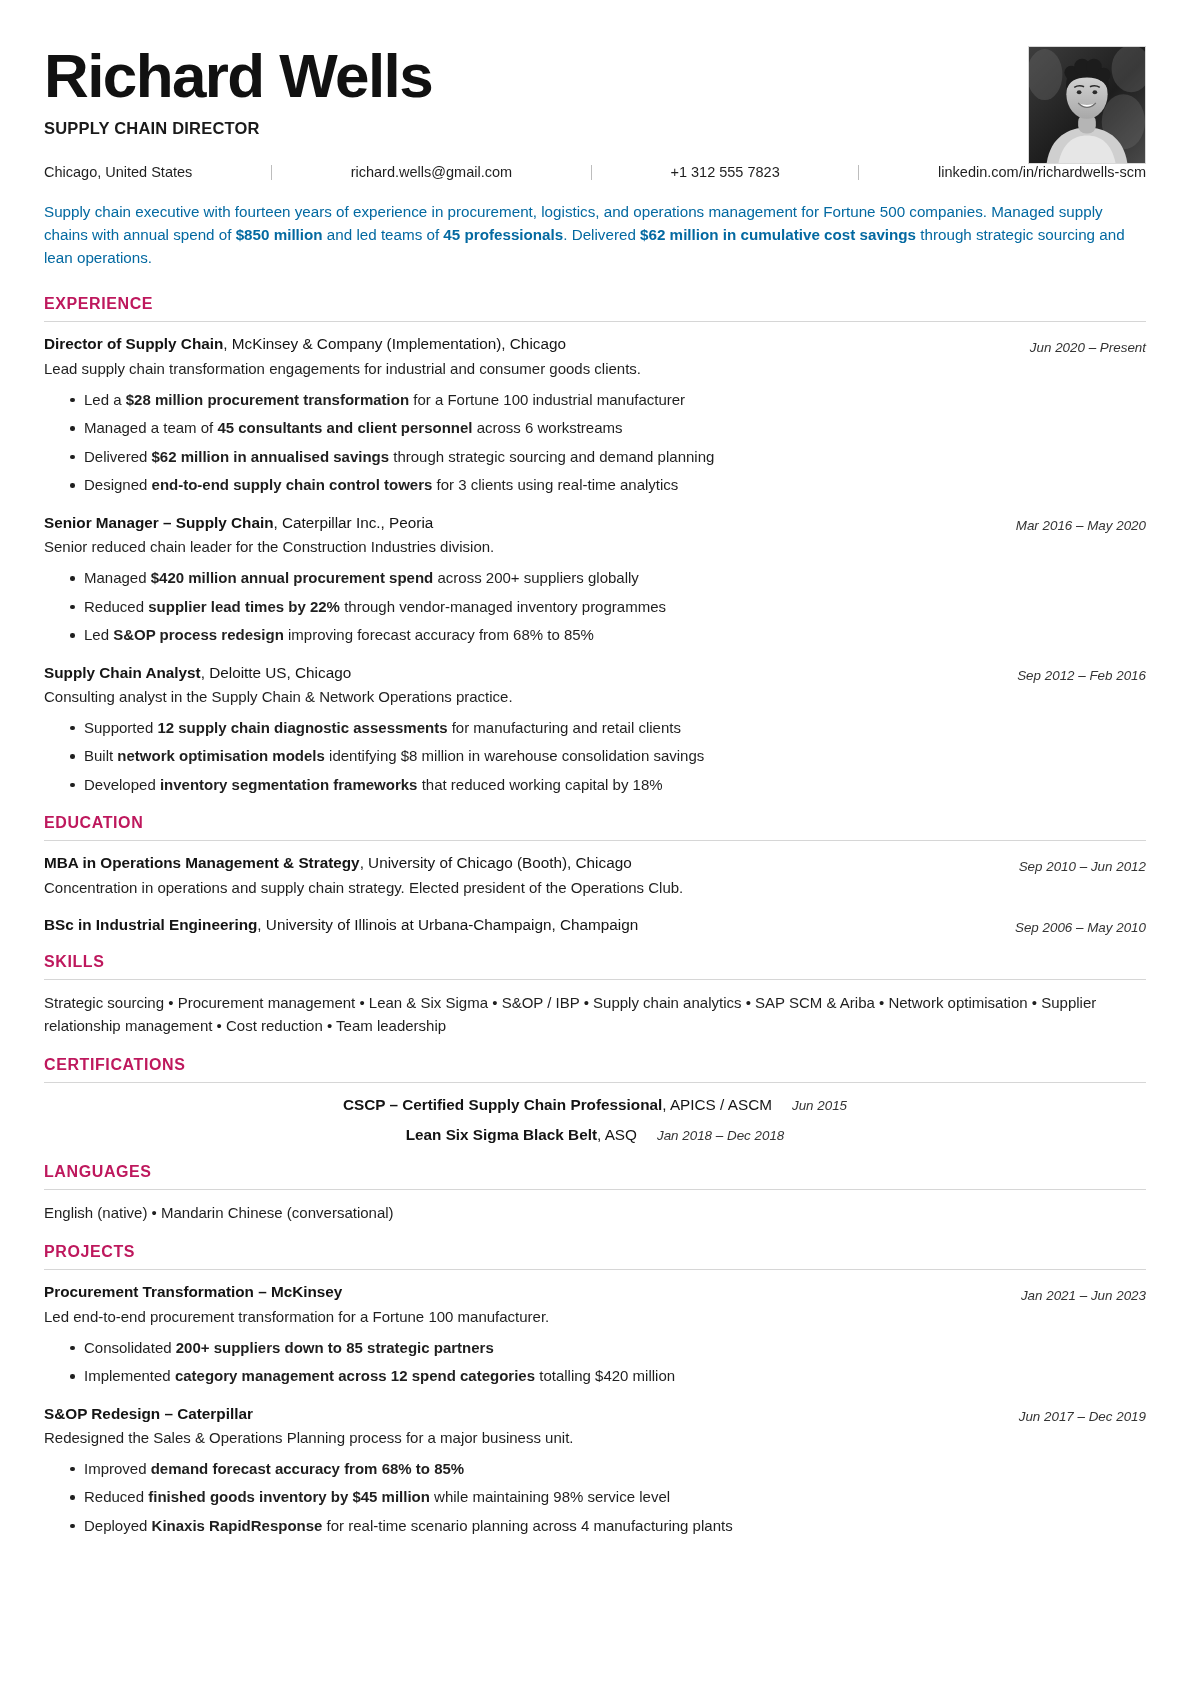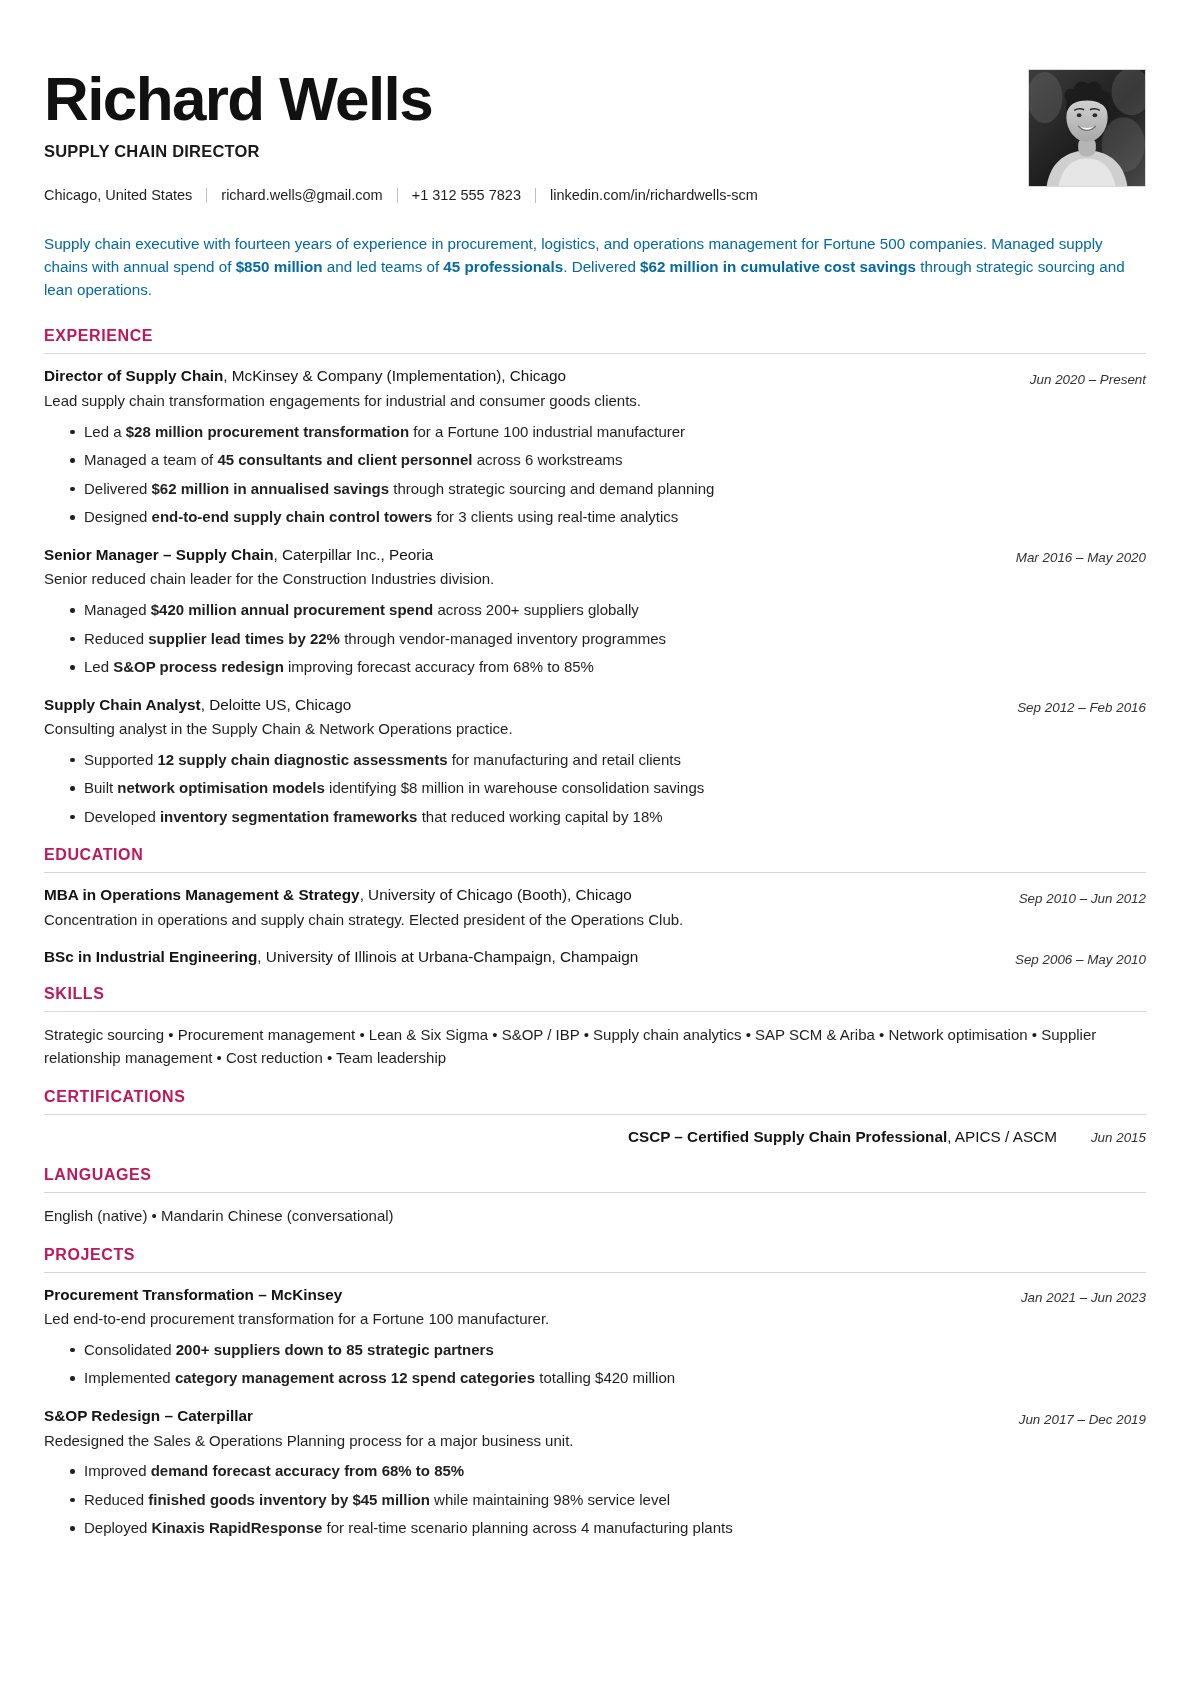--- a/index.html
+++ b/index.html
@@ -21,21 +21,20 @@
     padding: 42px 44px 40px 44px;
     background: #ffffff;
     position: relative;
   }
 
   
   .header {
     display: flex;
     align-items: flex-start;
     justify-content: space-between;
-    margin-top: 23px;
   }
   .header-left { flex: 1 1 auto; padding-top: 2px; }
   .name {
     font-size: 62px;
     line-height: 1.02;
     font-weight: 700;
     letter-spacing: -1.6px;
     margin: 0 0 12px 0;
     color: #111111;
   }
@@ -58,21 +57,22 @@
   }
   .photo svg { display: block; width: 100%; height: 100%; }
 
   
   .contact {
     display: flex;
     align-items: center;
     flex-wrap: wrap;
     font-size: 14.5px;
     color: #1f1f1f;
-    margin-bottom: 29px;
+    margin-bottom: 20px;
+    justify-content: space-between;
   }
   .contact .sep {
     display: inline-block;
     width: 1px;
     height: 15px;
     background: #bdbdbd;
     margin: 0 14px;
   }
 
   
@@ -160,22 +160,22 @@
   .plain-text {
     font-size: 15px;
     line-height: 1.52;
     color: #1f1f1f;
     margin-bottom: 6px;
     max-width: 1100px;
   }
   .cert-row {
     display: flex;
     align-items: baseline;
-    justify-content: flex-end;
-    gap: 34px;
+    justify-content: center;
+    gap: 20px;
     margin-bottom: 9px;
   }
   .cert-row:last-child { margin-bottom: 2px; }
 </style>
 </head>
 <body>
 
 <div class="page">
 
   <div class="header">
@@ -314,20 +314,24 @@
   </div>
 
   <div class="section">
     <div class="section-title">CERTIFICATIONS</div>
     <div class="rule"></div>
 
     <div class="cert-row">
       <div class="entry-title"><b>CSCP – Certified Supply Chain Professional</b><span>, APICS / ASCM</span></div>
       <div class="entry-date">Jun 2015</div>
     </div>
+    <div class="cert-row">
+      <div class="entry-title"><b>Lean Six Sigma Black Belt</b><span>, ASQ</span></div>
+      <div class="entry-date">Jan 2018 – Dec 2018</div>
+    </div>
   </div>
 
   <div class="section">
     <div class="section-title">LANGUAGES</div>
     <div class="rule"></div>
     <div class="plain-text">English (native) • Mandarin Chinese (conversational)</div>
   </div>
 
   <div class="section">
     <div class="section-title">PROJECTS</div>

